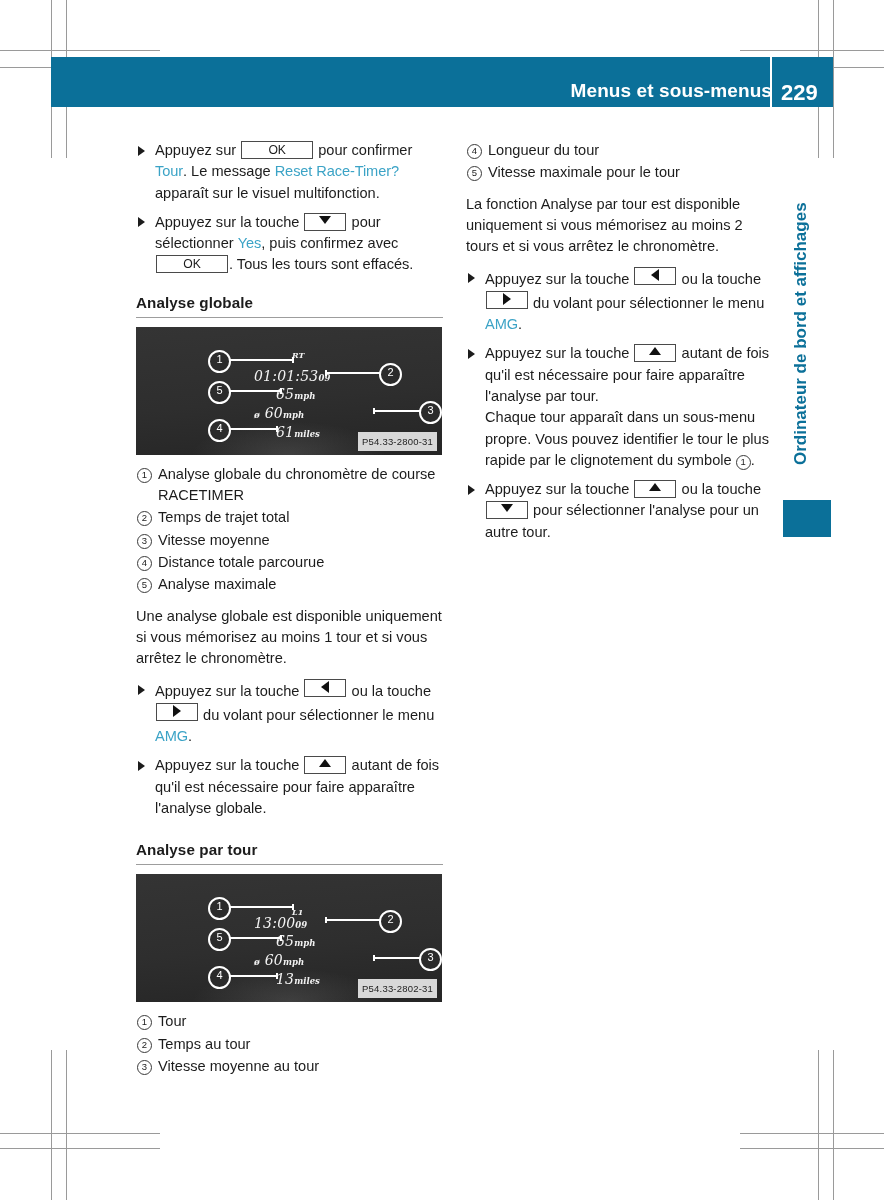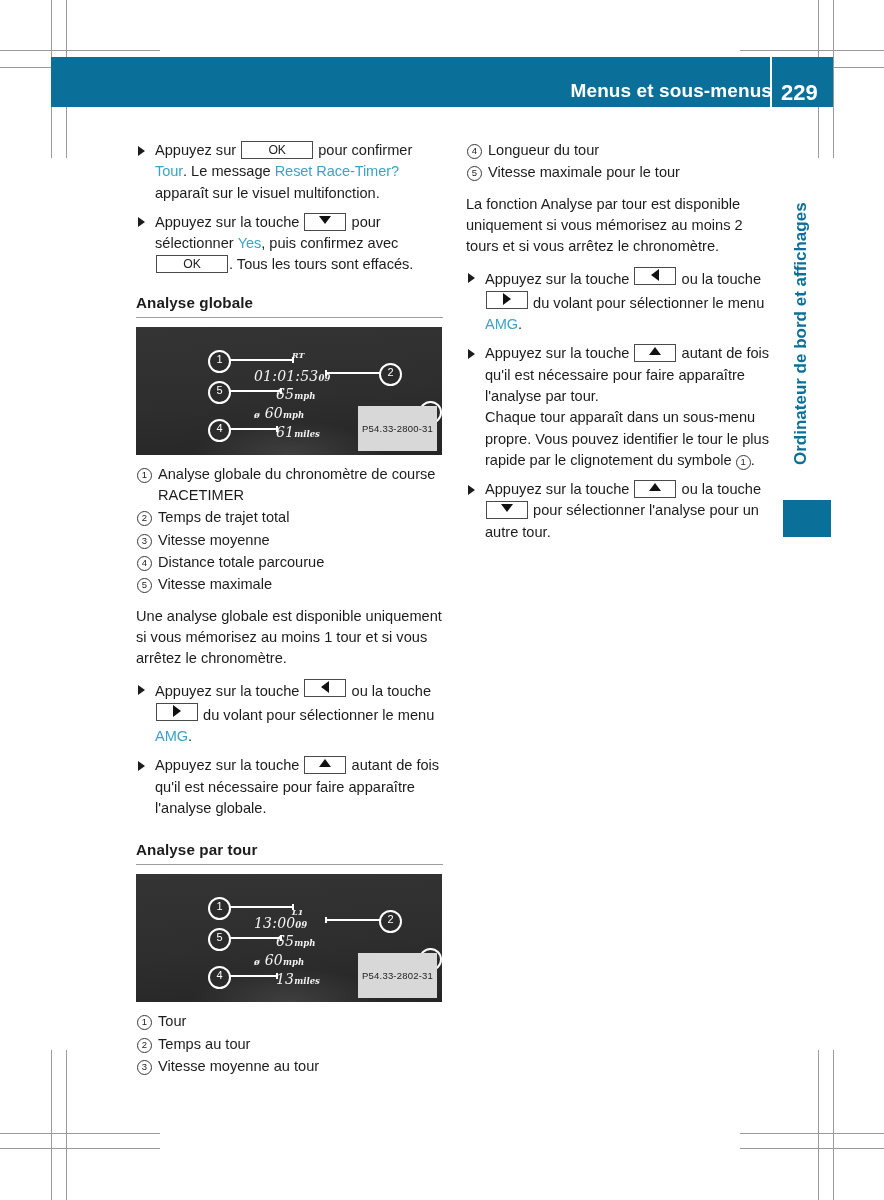--- a/index.html
+++ b/index.html
@@ -143,21 +143,21 @@
   }
   .lead{position:absolute;height:2px;background:#ffffff;}
   .lead .nub{position:absolute;width:2px;height:6px;background:#fff;top:-2px;}
   .lead .nub.l{left:0;}
   .lead .nub.r{right:0;}
 
   .imgcode{
     position:absolute;right:5px;bottom:4px;
     background:#d8d8d8;color:#1d1d1d;font-size:9.5px;
     font-family:"Liberation Sans",sans-serif;font-style:normal;
-    padding:17px 4px;letter-spacing:.2px;
+    padding:4px 4px;letter-spacing:.2px;
   }
 </style>
 </head>
 <body>
 
 <div class="page">
 
   <div class="crop cv" style="left:51px;top:0;height:158px;"></div>
   <div class="crop cv" style="left:66px;top:0;height:158px;"></div>
   <div class="crop ch" style="left:0;top:50px;width:160px;"></div>
@@ -228,21 +228,21 @@
             <div class="callout" style="left: 243px; top: 36px;">2</div>
             <div class="callout" style="left: 283px; top: 74px;">3</div>
             <div class="imgcode">P54.33-2800-31</div>
           </div>
         </div>
       <div id="legend-global" class="legend">
           <div class="legend-item"><span class="cn">1</span><span>Analyse globale du chronomètre de course RACETIMER</span></div>
           <div class="legend-item"><span class="cn">2</span><span>Temps de trajet total</span></div>
           <div class="legend-item"><span class="cn">3</span><span>Vitesse moyenne</span></div>
           <div class="legend-item"><span class="cn">4</span><span>Distance totale parcourue</span></div>
-          <div class="legend-item"><span class="cn">5</span><span>Vitesse maximale</span></div>
+          <div class="legend-item"><span class="cn">5</span><span>Analyse maximale</span></div>
         </div>
       <p class="para">Une analyse globale est disponible uniquement si vous mémorisez au moins 1 tour et si vous arrêtez le chronomètre.</p>
       <div id="global-bullets">
           <div class="bullet"><span class="tri"></span>Appuyez sur la touche <span class="key arrow"><span class="ar left"></span></span> ou la touche <span class="key arrow"><span class="ar right"></span></span> du volant pour sélectionner le menu <span class="accent">AMG</span>.</div>
           <div class="bullet"><span class="tri"></span>Appuyez sur la touche <span class="key arrow"><span class="ar up"></span></span> autant de fois qu'il est nécessaire pour faire apparaître l'analyse globale.</div>
         </div>
     </div>
 
     <div class="sect" style="margin-top:22px;">
       <h2>Analyse par tour</h2>

